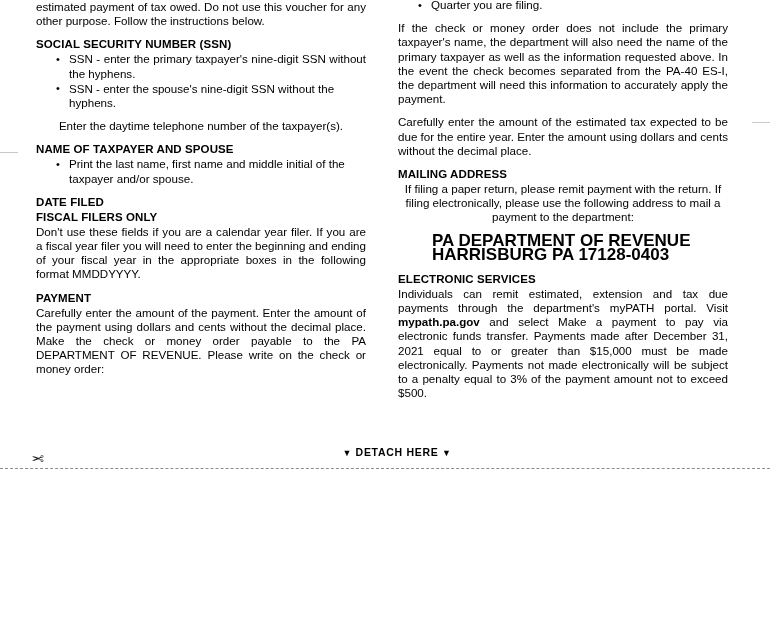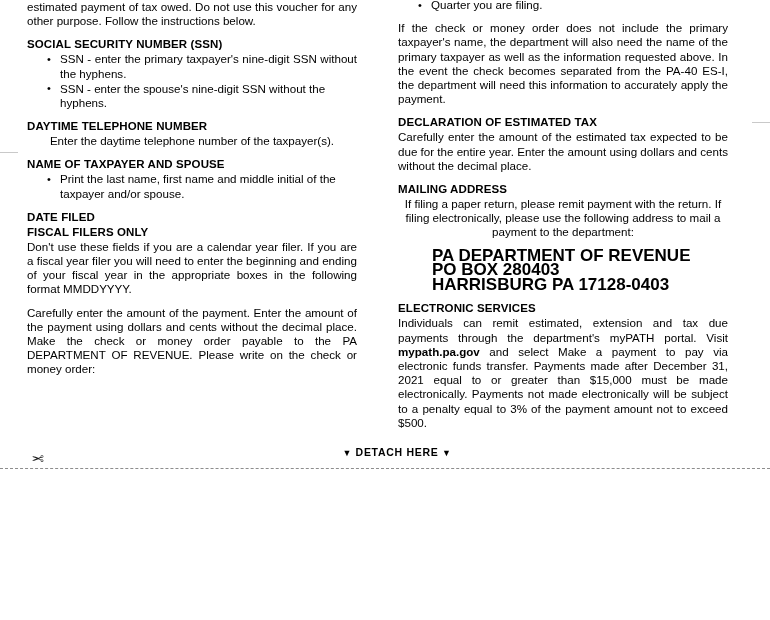--- a/index.html
+++ b/index.html
@@ -23,21 +23,21 @@
     left: 0; top: 0;
     width: 770px;
     height: 444px;
     overflow: hidden;
   }
   .col {
     position: absolute;
     top: 0;
     width: 330px;
   }
-  #col-left  { left: 27px; }
+  #col-left  { left: 36px; }
   #col-right { left: 398px; }
 
   
   .edge-tick {
     position: absolute;
     background: #c9c9c9;
     height: 1px;
     width: 18px;
   }
 
@@ -147,53 +147,51 @@
   <div class="col" id="col-left">
 
     <p class="body">estimated payment of tax owed. Do not use this voucher for any other purpose. Follow the instructions below.</p>
 
     <h3 class="sec">SOCIAL SECURITY NUMBER (SSN)</h3>
     <ul class="bullets">
       <li>SSN - enter the primary taxpayer's nine-digit SSN without the hyphens.</li>
       <li class="last">SSN - enter the spouse's nine-digit SSN without the hyphens.</li>
     </ul>
 
-    <h3 class="sec">DAYTIME TELEPHONE NUMBER</h3>
     <p class="body nojust">Enter the daytime telephone number of the taxpayer(s).</p>
 
     <h3 class="sec">NAME OF TAXPAYER AND SPOUSE</h3>
     <ul class="bullets">
       <li class="last">Print the last name, first name and middle initial of the taxpayer and/or spouse.</li>
     </ul>
 
     <h3 class="sec">DATE FILED</h3>
 
     <h3 class="sec">FISCAL FILERS ONLY</h3>
     <p class="body">Don't use these fields if you are a calendar year filer.  If you are a fiscal year filer you will need to enter the beginning and ending of your fiscal year in the appropriate boxes in the following format MMDDYYYY.</p>
 
+    <h3 class="sec">PAYMENT</h3>
     <p class="body">Carefully enter the amount of the payment. Enter the amount of the payment using dollars and cents without the decimal place. Make the check or money order payable to the PA DEPARTMENT OF REVENUE. Please write on the check or money order:</p>
   </div>
 
   <div class="col" id="col-right">
 
     <ul class="bullets" style="margin-top:-2px;">
       <li class="last">Quarter you are filing.</li>
     </ul>
 
     <p class="body">If the check or money order does not include the primary taxpayer's name, the department will also need the name of the primary taxpayer as well as the information requested above. In the event the check becomes separated from the PA-40 ES-I, the department will need this information to accurately apply the payment.</p>
 
-    <h3 class="sec">DECLARATION OF ESTIMATED TAX</h3>
     <p class="body">Carefully enter the amount of the estimated tax expected to be due for the entire year. Enter the amount using dollars and cents without the decimal place.</p>
 
     <h3 class="sec">MAILING ADDRESS</h3>
     <p class="body nojust">If filing a paper return, please remit payment with the return. If filing electronically, please use the following address to mail a payment to the department:</p>
 
     <div class="addr">
       <div>PA DEPARTMENT OF REVENUE</div>
-      <div>PO BOX 280403</div>
       <div>HARRISBURG PA  17128-0403</div>
     </div>
 
     <h3 class="sec">ELECTRONIC SERVICES</h3>
     <p class="body"><span>Individuals can remit estimated, extension and tax due payments through the department's myPATH portal. Visit </span><span class="bold-inline">mypath.pa.gov</span><span> and select Make a payment to pay via electronic funds transfer. Payments made after December 31, 2021 equal to or greater than $15,000 must be made electronically. Payments not made electronically will be subject to a penalty equal to 3% of the payment amount not to exceed $500.</span></p>
   </div>
 </div>
 
 <div id="detach-row">
   <div id="detach-label"><span class="tri">▼</span>

